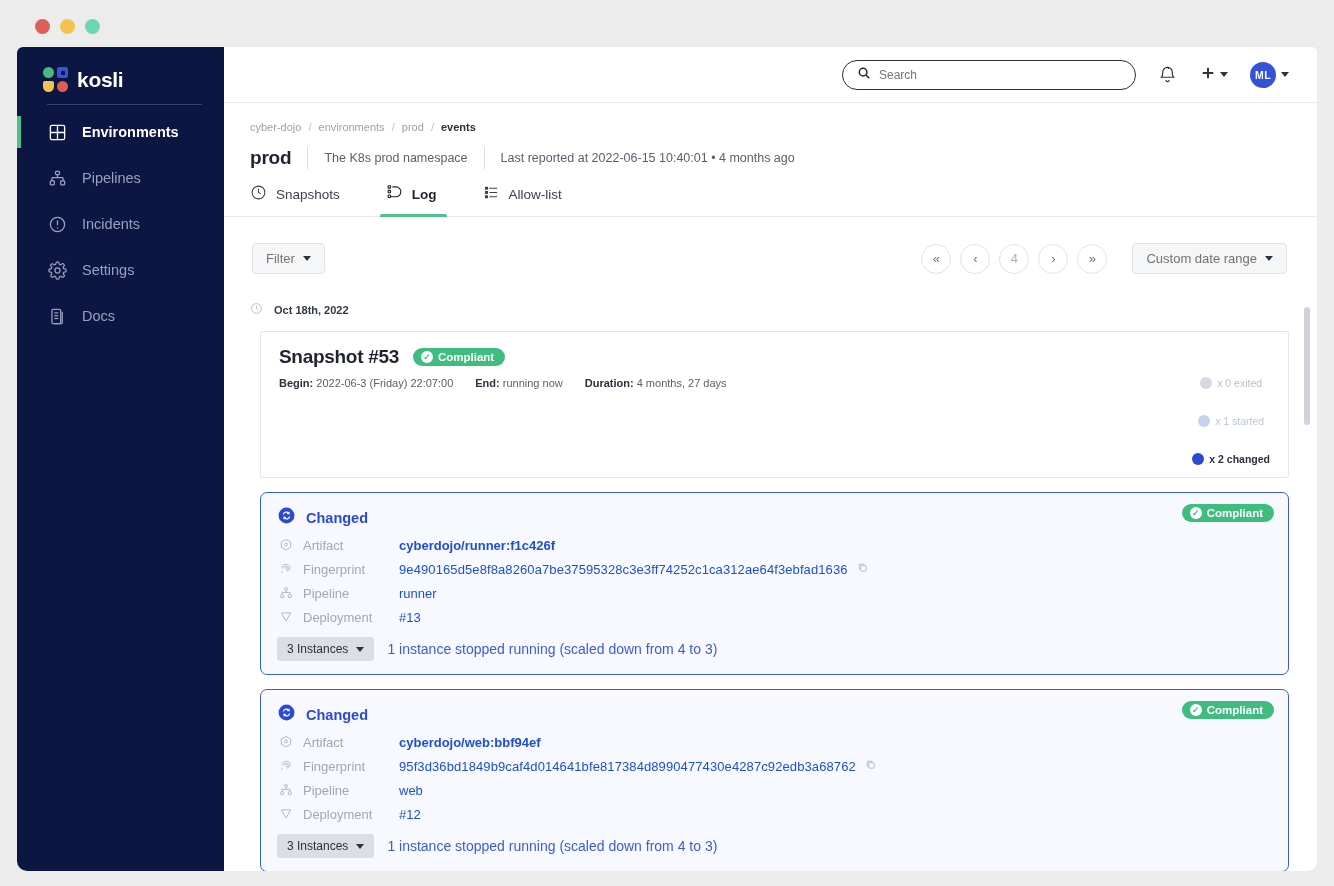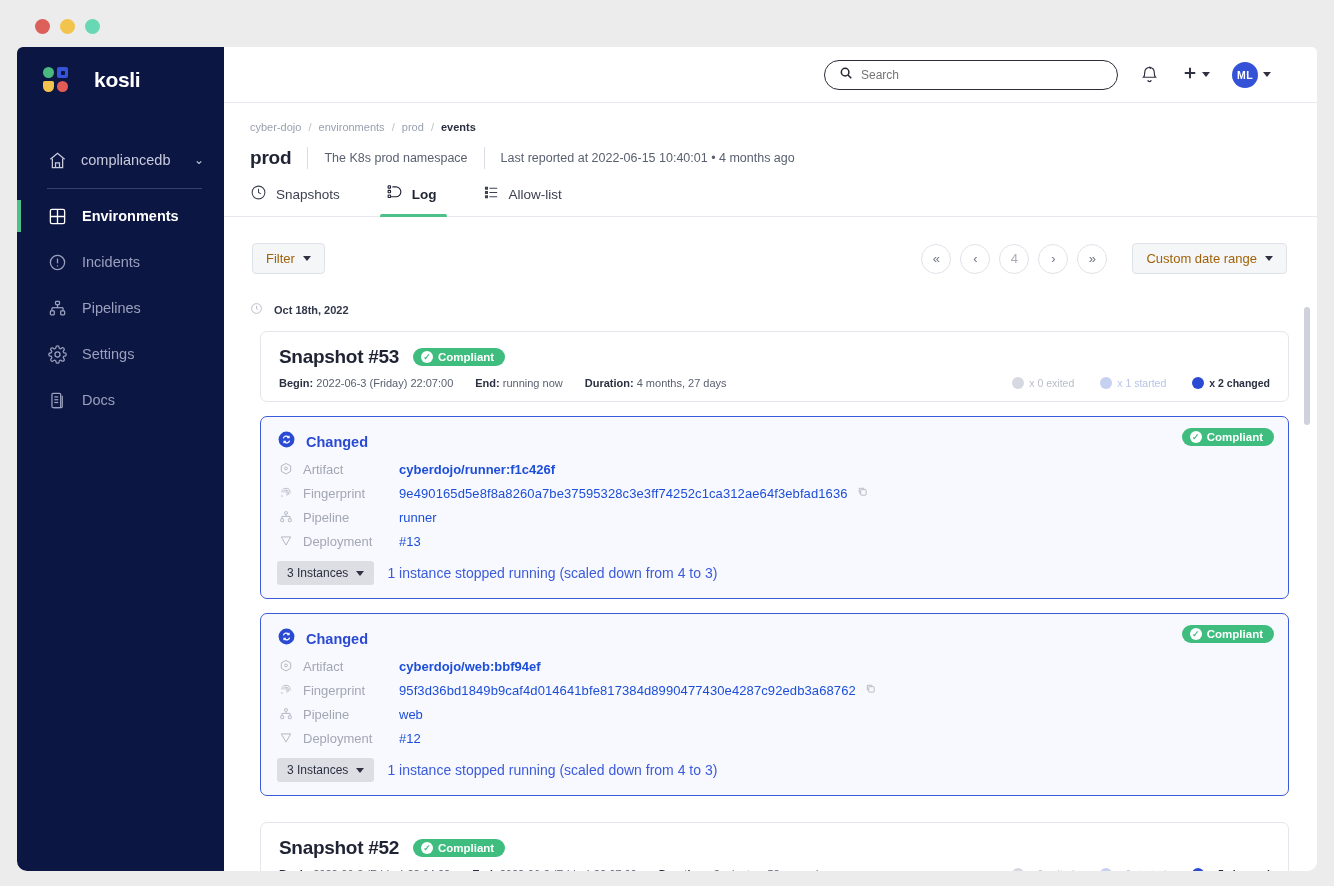--- a/index.html
+++ b/index.html
@@ -33,21 +33,21 @@
     overflow: hidden;
     display: flex;
   }
 
   
   #sidebar {
     width: 207px; min-width: 207px; height: 824px;
     background: #0c1642;
     position: relative;
   }
-  #brand { display: flex; align-items: center; gap: 26px; padding: 20px 0 0 26px; }
+  #brand { display: flex; align-items: center; gap: 9px; padding: 20px 0 0 26px; }
   #logo-mark { width: 25px; height: 25px; position: relative; flex: 0 0 25px; }
   .lg { position: absolute; width: 11px; height: 11px; }
   .lg-tl { left: 0; top: 0; background: #4ab97f; border-radius: 50%; }
   .lg-tr { left: 14px; top: 0; background: #3754d9; border-radius: 2px; }
   .lg-tr::after { content:""; position:absolute; left:3.5px; top:3.5px; width:4px;height:4px;background:#0c1642;border-radius:1px; }
   .lg-bl { left: 0; top: 14px; background: #f2c44d; border-radius: 2px 2px 6px 6px; }
   .lg-br { left: 14px; top: 14px; background: #e25c55; border-radius: 50%; }
   #brand-name { color:#fff; font-size: 21px; font-weight: 700; letter-spacing: -0.3px; }
 
   #org-row {
@@ -71,21 +71,21 @@
   }
   .nav-icon { width:20px; height:20px; flex:0 0 20px; display:flex;align-items:center;justify-content:center; }
   .nav-icon svg { display:block; }
 
   
   #main { flex:1; height:824px; background:#ffffff; position:relative; display:flex; flex-direction:column; }
 
   
   #topbar {
     height: 56px; border-bottom:1px solid #e8e8ee;
-    display:flex; align-items:center; justify-content:flex-end; padding-right: 46px; gap: 22px;
+    display:flex; align-items:center; justify-content:flex-end; padding-right: 28px; gap: 22px;
   }
   #search-box {
     width: 294px; height: 30px; border:1px solid #2c2c3a; border-radius: 16px;
     display:flex; align-items:center; gap:8px; padding: 0 14px;
     background:#fff;
   }
   #search-input { border:none; outline:none; font-size:12px; color:#9b9bac; flex:1; font-family:"Liberation Sans", sans-serif; background:transparent; }
   .topicon { cursor:pointer; display:flex; align-items:center; }
   #plus-btn { display:flex; align-items:center; gap:3px; cursor:pointer; }
   .caret-down { width:0;height:0;border-left:4px solid transparent;border-right:4px solid transparent;border-top:5px solid #2f3142; }
@@ -111,51 +111,51 @@
   .tab { display:flex; align-items:center; gap:9px; padding: 0 18px 11px 0; margin-right:28px; cursor:pointer; position:relative; }
   .tab .tab-label { font-size:13.5px; color:#3b4150; }
   .tab.active .tab-label { font-weight:700; color:#1f2333; }
   .tab.active::after { content:""; position:absolute; left:-6px; right:8px; bottom:-1px; height:3px; background:#4ec08a; border-radius:2px 2px 0 0; }
 
   
   #content { flex:1; position:relative; overflow:hidden; background:#fff; }
   #toolbar { display:flex; align-items:center; padding: 26px 30px 0 28px; }
   .btn {
     background:#f5f6f8; border:1px solid #dfe2e8; border-radius:4px;
-    font-size:13px; color:#a16207; padding: 7px 13px; display:flex; align-items:center; gap:8px; cursor:pointer;
+    font-size:13px; color:#737373; padding: 7px 13px; display:flex; align-items:center; gap:8px; cursor:pointer;
     font-family:"Liberation Sans", sans-serif;
   }
   #pager { margin-left:auto; display:flex; align-items:center; gap:9px; }
   .pg-circle {
     width:30px;height:30px;border-radius:50%;border:1px solid #dfe2e8;background:#fff;
     display:flex;align-items:center;justify-content:center;font-size:13px;color:#6f7582;cursor:pointer;
   }
   .pg-circle.num { color:#a8adb9; }
   #date-range-btn { margin-left:16px; }
 
   
   #scroller { position:absolute; left:0; right:0; top:74px; bottom:0; overflow:hidden; }
   #date-divider { display:flex; align-items:center; gap:11px; padding: 10px 0 0 26px; }
   #date-divider .date-label { font-size:11px; font-weight:700; color:#31384a; }
 
   .snap-wrap { margin: 12px 28px 0 36px; }
   .snapshot-card {
-    border:1px solid #e4e6ec; border-radius:7px; background:#fff; padding: 14px 18px 12px 18px;
+    border:1px solid #e4e6ec; border-radius:2px; background:#fff; padding: 14px 18px 12px 18px;
     position:relative;
   }
   .snap-title-row { display:flex; align-items:center; gap:14px; }
   .snap-title { font-size:19px; font-weight:700; color:#1f2333; letter-spacing:-0.3px; }
   .badge-compliant {
     background:#3fbd7f; color:#fff; border-radius:11px; font-size:11.5px; font-weight:700;
     padding: 3px 11px 3px 8px; display:inline-flex; align-items:center; gap:5px;
   }
   .badge-check { width:12px;height:12px;border-radius:50%;background:#fff;color:#3fbd7f;font-size:9px;display:flex;align-items:center;justify-content:center;font-weight:700; }
   .snap-meta { display:flex; align-items:flex-start; margin-top:9px; font-size:11px; color:#5a6070; gap:22px; }
   .snap-meta b { color:#2b3040; font-weight:700; }
-  .snap-stats { margin-left:auto; display:flex; align-items:center; gap:26px; font-size:10.5px; }
+  .snap-stats { margin-left:auto; display:flex; align-items:center; gap:26px; font-size:10.5px;flex-direction:column; }
   .stat { display:flex; align-items:center; gap:5px; }
   .stat.exited { color:#b9bdc8; }
   .stat.started { color:#b9c3e8; }
   .stat.changed { color:#2b3040; font-weight:700; }
   .stat-dot { width:12px;height:12px;border-radius:50%;display:flex;align-items:center;justify-content:center; }
   .stat.exited .stat-dot { background:#d6d9e1; }
   .stat.started .stat-dot { background:#c6d0f0; }
   .stat.changed .stat-dot { background:#2b4ad4; }
 
   
@@ -201,68 +201,57 @@
       <div id="brand">
         <div id="logo-mark">
           <span class="lg lg-tl"></span>
             <span class="lg lg-tr"></span>
           <span class="lg lg-bl"></span>
             <span class="lg lg-br"></span>
         </div>
         <span id="brand-name">kosli</span>
       </div>
 
-      <div id="org-row">
-        <span class="nav-icon">
-          <svg width="19" height="19" viewBox="0 0 24 24" fill="none" stroke="#c8cbdc" stroke-width="1.6">
-              <path d="M3 10.5L12 3l9 7.5"></path>
-              <path d="M5.5 9.5V21h13V9.5"></path>
-              <path d="M9.5 21v-6h5v6"></path>
-            </svg>
-        </span>
-        <span id="org-label">compliancedb</span>
-        <span class="chev">⌄</span>
-      </div>
       <div id="org-divider"></div>
 
       <div class="nav-item active">
         <span class="nav-icon">
           <svg width="19" height="19" viewBox="0 0 24 24" fill="none" stroke="#ffffff" stroke-width="1.7">
               <rect x="3" y="3" width="18" height="18" rx="2"></rect>
               <line x1="12" y1="3" x2="12" y2="21"></line>
               <line x1="3" y1="12" x2="21" y2="12"></line>
             </svg>
         </span>
         <span class="nav-label">Environments</span>
-      </div>
-
-      <div class="nav-item">
-        <span class="nav-icon">
-          <svg width="19" height="19" viewBox="0 0 24 24" fill="none" stroke="#9aa0bd" stroke-width="1.6">
-              <circle cx="12" cy="12" r="9"></circle>
-              <line x1="12" y1="7" x2="12" y2="13"></line>
-              <circle cx="12" cy="16.5" r="0.9" fill="#9aa0bd" stroke="none"></circle>
-            </svg>
-        </span>
-        <span class="nav-label">Incidents</span>
       </div>
 
       <div class="nav-item">
         <span class="nav-icon">
           <svg width="19" height="19" viewBox="0 0 24 24" fill="none" stroke="#9aa0bd" stroke-width="1.6">
               <rect x="9.5" y="3" width="5" height="4" rx="1"></rect>
               <path d="M12 7v4"></path>
               <path d="M5 11h14"></path>
               <path d="M5 11v4"></path>
               <path d="M19 11v4"></path>
               <rect x="3" y="15" width="5" height="5" rx="1"></rect>
               <rect x="16" y="15" width="5" height="5" rx="1"></rect>
             </svg>
         </span>
         <span class="nav-label">Pipelines</span>
+      </div>
+
+      <div class="nav-item">
+        <span class="nav-icon">
+          <svg width="19" height="19" viewBox="0 0 24 24" fill="none" stroke="#9aa0bd" stroke-width="1.6">
+              <circle cx="12" cy="12" r="9"></circle>
+              <line x1="12" y1="7" x2="12" y2="13"></line>
+              <circle cx="12" cy="16.5" r="0.9" fill="#9aa0bd" stroke="none"></circle>
+            </svg>
+        </span>
+        <span class="nav-label">Incidents</span>
       </div>
 
       <div class="nav-item">
         <span class="nav-icon">
           <svg width="19" height="19" viewBox="0 0 24 24" fill="none" stroke="#9aa0bd" stroke-width="1.6">
               <circle cx="12" cy="12" r="3.2"></circle>
               <path d="M19.4 15a1.6 1.6 0 0 0 .3 1.8l.1.1a2 2 0 1 1-2.8 2.8l-.1-.1a1.6 1.6 0 0 0-1.8-.3 1.6 1.6 0 0 0-1 1.5V21a2 2 0 1 1-4 0v-.1A1.6 1.6 0 0 0 9 19.4a1.6 1.6 0 0 0-1.8.3l-.1.1a2 2 0 1 1-2.8-2.8l.1-.1a1.6 1.6 0 0 0 .3-1.8 1.6 1.6 0 0 0-1.5-1H3a2 2 0 1 1 0-4h.1A1.6 1.6 0 0 0 4.6 9a1.6 1.6 0 0 0-.3-1.8l-.1-.1a2 2 0 1 1 2.8-2.8l.1.1a1.6 1.6 0 0 0 1.8.3H9a1.6 1.6 0 0 0 1-1.5V3a2 2 0 1 1 4 0v.1a1.6 1.6 0 0 0 1 1.5 1.6 1.6 0 0 0 1.8-.3l.1-.1a2 2 0 1 1 2.8 2.8l-.1.1a1.6 1.6 0 0 0-.3 1.8V9a1.6 1.6 0 0 0 1.5 1H21a2 2 0 1 1 0 4h-.1a1.6 1.6 0 0 0-1.5 1z"></path>
             </svg>
         </span>
         <span class="nav-label">Settings</span>

